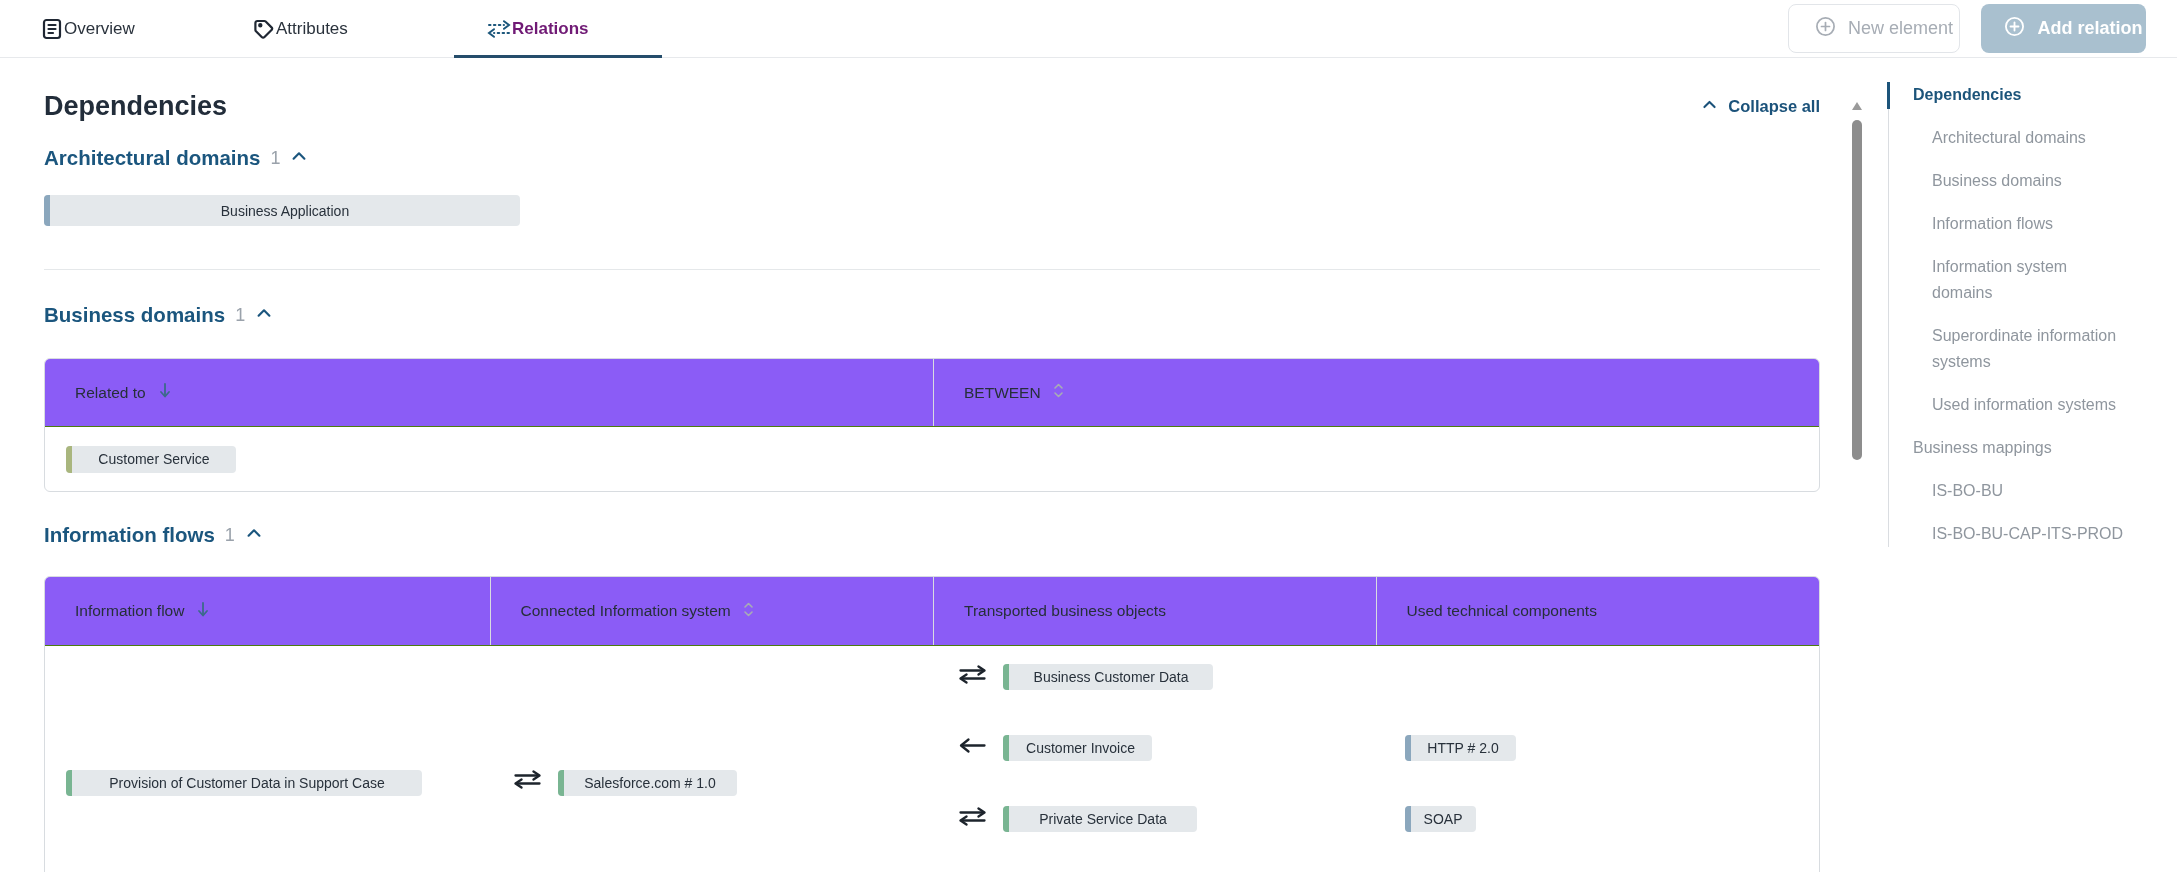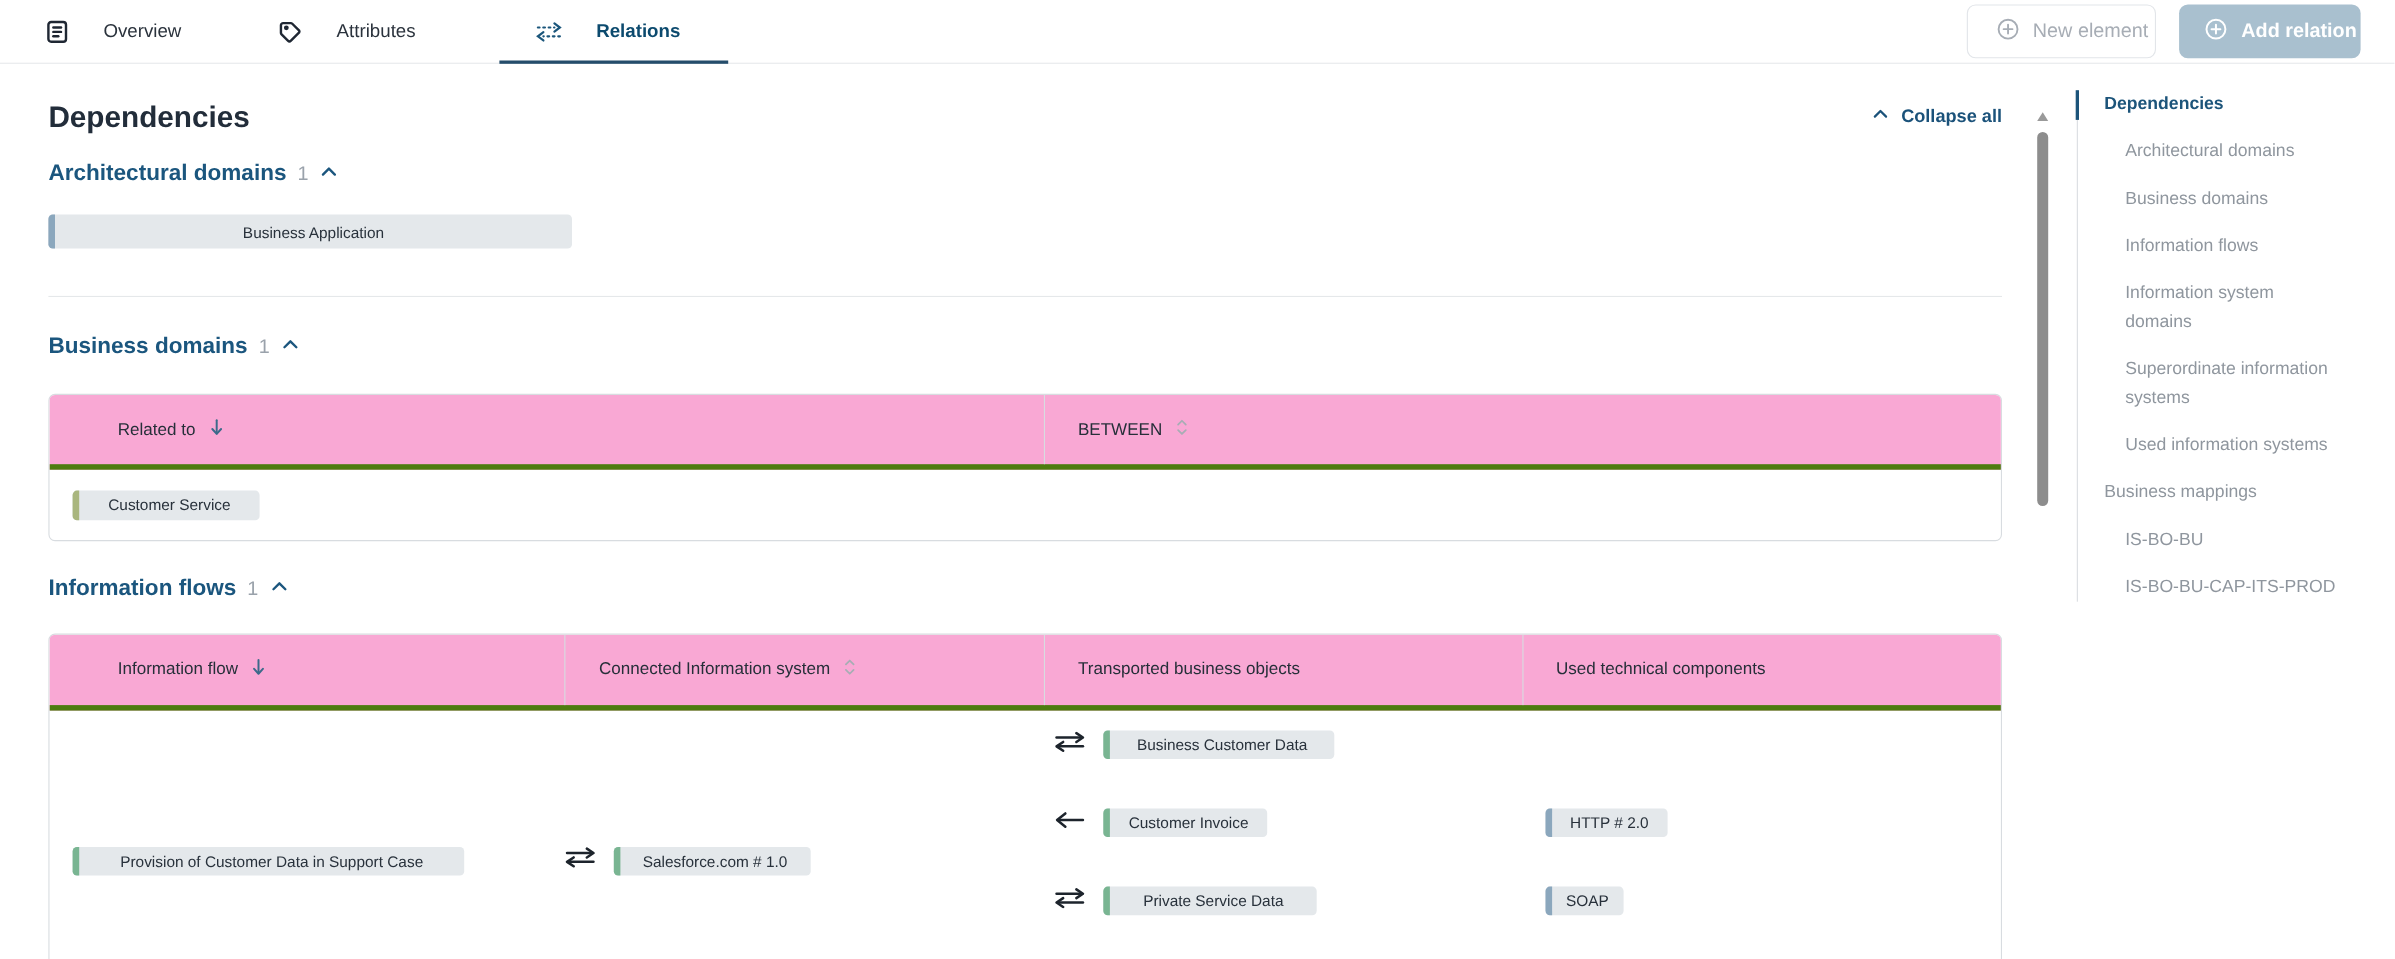--- a/index.html
+++ b/index.html
@@ -4,23 +4,23 @@
 <style>
   * { margin:0; padding:0; box-sizing:border-box; }
   html,body { width:2177px; height:872px; overflow:hidden; background:#fff;
               font-family:"Liberation Sans", sans-serif; }
   body { position:relative; color:#222d3a; }
 
   
   .topbar { position:absolute; top:0; left:0; width:2177px; height:58px;
             background:#fff; border-bottom:1px solid #e7e9ec; z-index:5; }
   .tab { position:absolute; top:0; height:58px; display:flex; align-items:center;
-         gap:30px; cursor:pointer; }
+         cursor:pointer; }
   .tab-label { font-size:17px; color:#2a323c; }
-  .tab.active .tab-label { color:#0c4a6e; font-weight:700; }
+  .tab.active .tab-label { color:#701a75; font-weight:700; }
   .tab-underline { position:absolute; left:454px; bottom:-1px; width:208px; height:3px;
                    background:#254d6b; }
   .tab svg { display:block; }
 
   .btn { position:absolute; top:4px; height:49px; border-radius:8px; display:flex;
           align-items:center; justify-content:center; gap:12px; font-size:18px;
           cursor:pointer; font-family:inherit;padding-left:20px; }
   .btn-new { left:1788px; width:172px; background:#fff; border:1px solid #e2e5e9;
              color:#a7adb5; font-weight:400; }
   .btn-add { left:1981px; width:165px; background:#a9c0cf; border:none; color:#fff;
@@ -60,21 +60,21 @@
   .w-bcd  { width:210px; }
   .w-ci   { width:149px; }
   .w-pcd  { width:194px; }
   .w-http { width:111px; }
   .w-soap { width:71px; }
 
   
   .tbl { margin-top:31px; border:1px solid #d8dce0; border-radius:6px; overflow:hidden;
          background:#fff; width:1776px; }
   .tbl2 { margin-top:29px; }
-  .thead { display:flex; background:#f9a8d4; border-bottom:5px solid #4d7c0f;padding-left:32px; }
+  .thead { display:flex; background:#8b5cf6; border-bottom:1px solid #4d7c0f; }
   .th { display:flex; align-items:center; gap:12px; padding-left:30px;
         font-size:15.5px; color:#262f39; cursor:pointer; }
   .th + .th { border-left:1px solid #d8dce0; }
   .t1 .thead { height:68px; }
   .t1 .th:nth-child(1) { width:889px; }
   .t1 .th:nth-child(2) { width:887px; }
   .t1 .trow { height:64px; display:flex; align-items:center; padding-left:21px; }
 
   .t2 .thead { height:69px; }
   .t2 .th:nth-child(1) { width:445px; }

